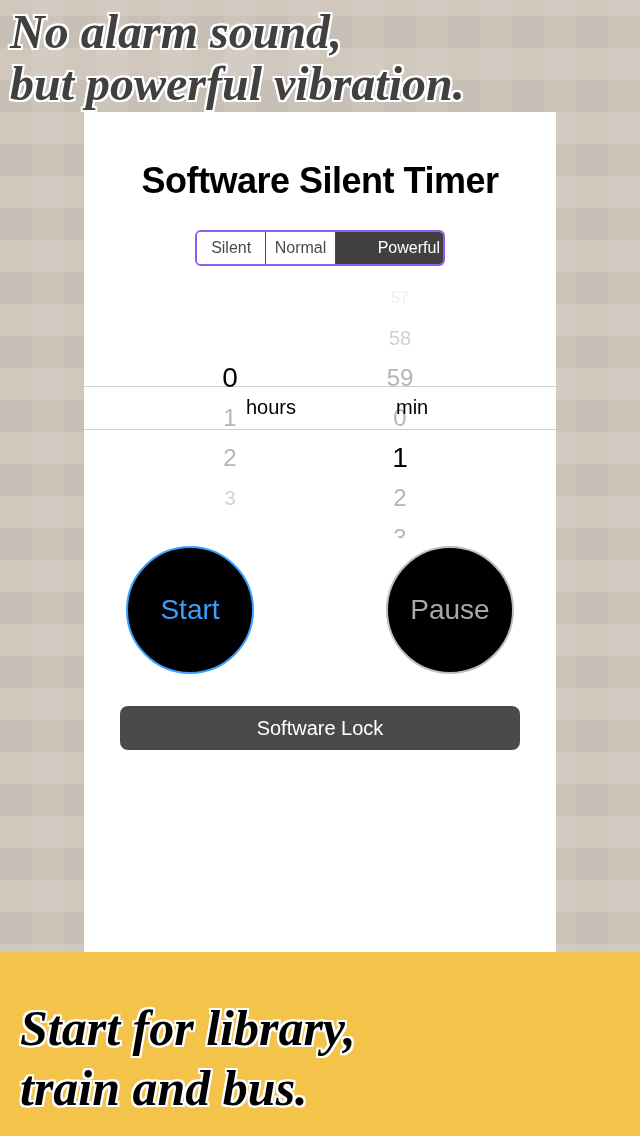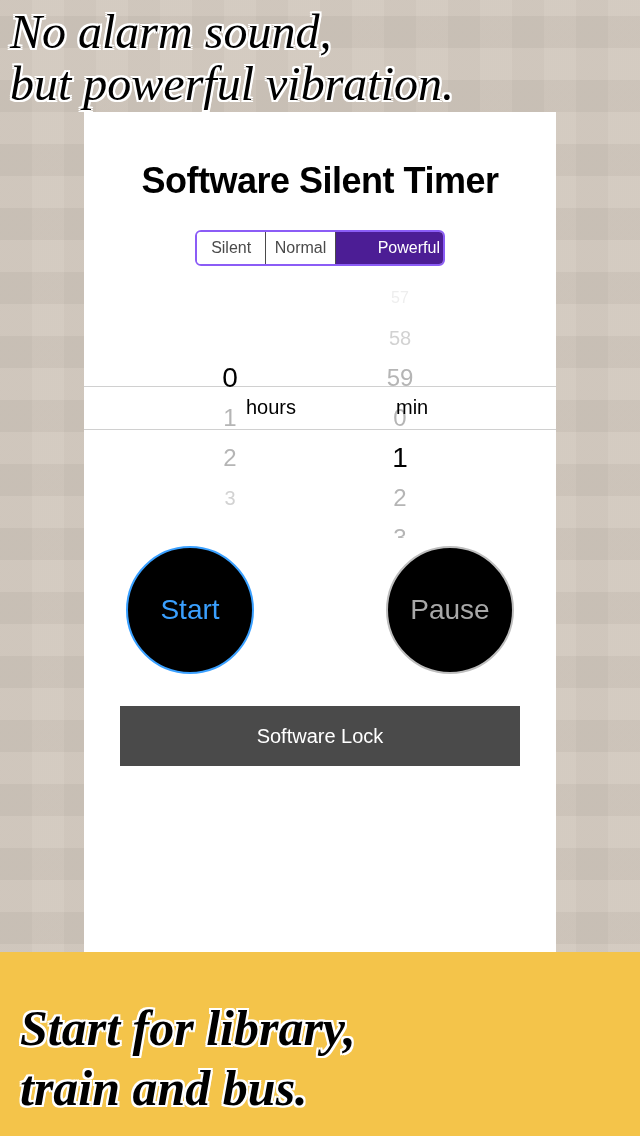--- a/index.html
+++ b/index.html
@@ -12,24 +12,24 @@
     position: relative;
   }
 
   
   .caption-top {
     position: absolute;
     left: 10px; top: 6px;
     width: 620px;
     font-family: Georgia, "Times New Roman", serif;
     font-style: italic;
-    font-weight: 400;
+    font-weight: 700;
     font-size: 48px;
     line-height: 1.08;
-    color: #000000;
+    color: #404040;
     text-shadow:
       -2px -2px 0 #fff, 2px -2px 0 #fff, -2px 2px 0 #fff, 2px 2px 0 #fff,
       -2px 0 0 #fff, 2px 0 0 #fff, 0 -2px 0 #fff, 0 2px 0 #fff;
     z-index: 5;
   }
 
   
   .caption-bottom-bg {
     position: absolute;
     left: 0; bottom: 0;
@@ -85,21 +85,21 @@
     flex: 1;
     display: flex;
     align-items: center;
     justify-content: center;
     font-size: 16px;
     color: #4a4a4a;
     background: #fff;
     cursor: pointer;
   }
   .seg .seg-item + .seg-item { border-left: 1px solid #4a4a4a; }
-  .seg .seg-item.selected { background: #4c1d95; color: #fff; padding-left: 39px; }
+  .seg .seg-item.selected { background: #404040; color: #fff; padding-left: 39px; }
 
   
   .picker-wrap {
     position: relative;
     margin-top: 12px;
     height: 260px;
     width: 100%;
     overflow: hidden;
   }
   .picker-col {
@@ -162,22 +162,22 @@
     font-weight: 300;
     background: #000000;
     cursor: pointer;
   }
   .circle-start { border: 2px solid #3aa0ff; color: #3aa0ff; }
   .circle-pause { border: 2px solid #bdbdbd; color: #a8a8a8; }
 
   
   .lock-btn {
     margin: 32px 36px 0 36px;
-    height: 60px;
-    border-radius: 0;
+    height: 44px;
+    border-radius: 8px;
     background: #4a4a4a;
     color: #fff;
     display: flex;
     align-items: center;
     justify-content: center;
     font-size: 20px;
     cursor: pointer;
   }
 
 </style>

